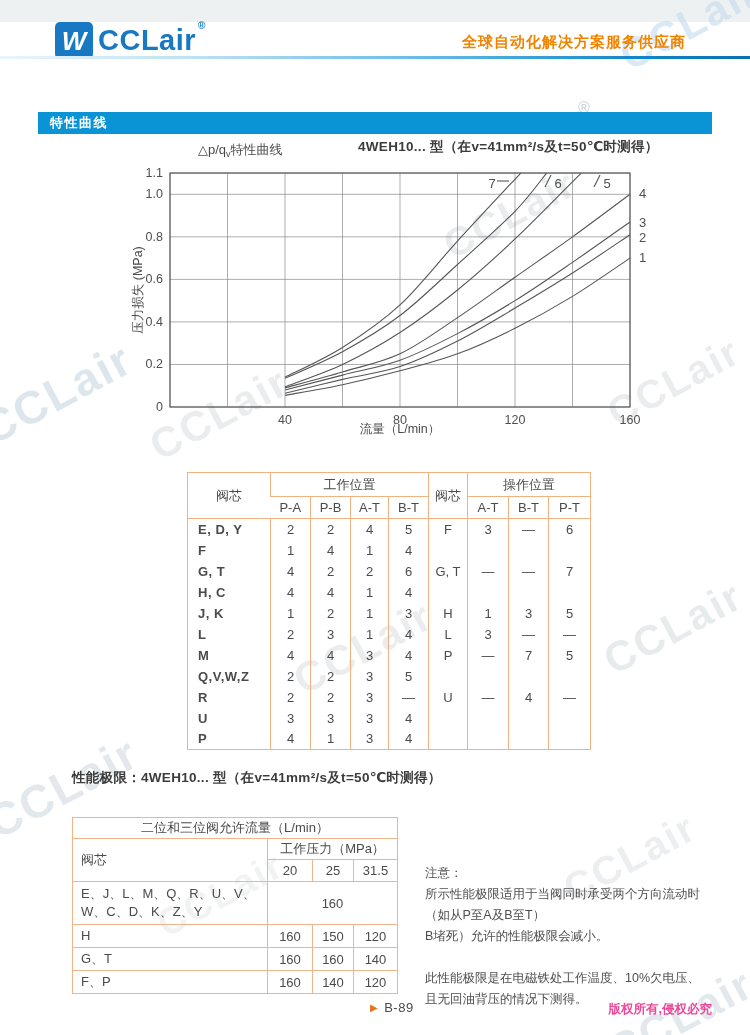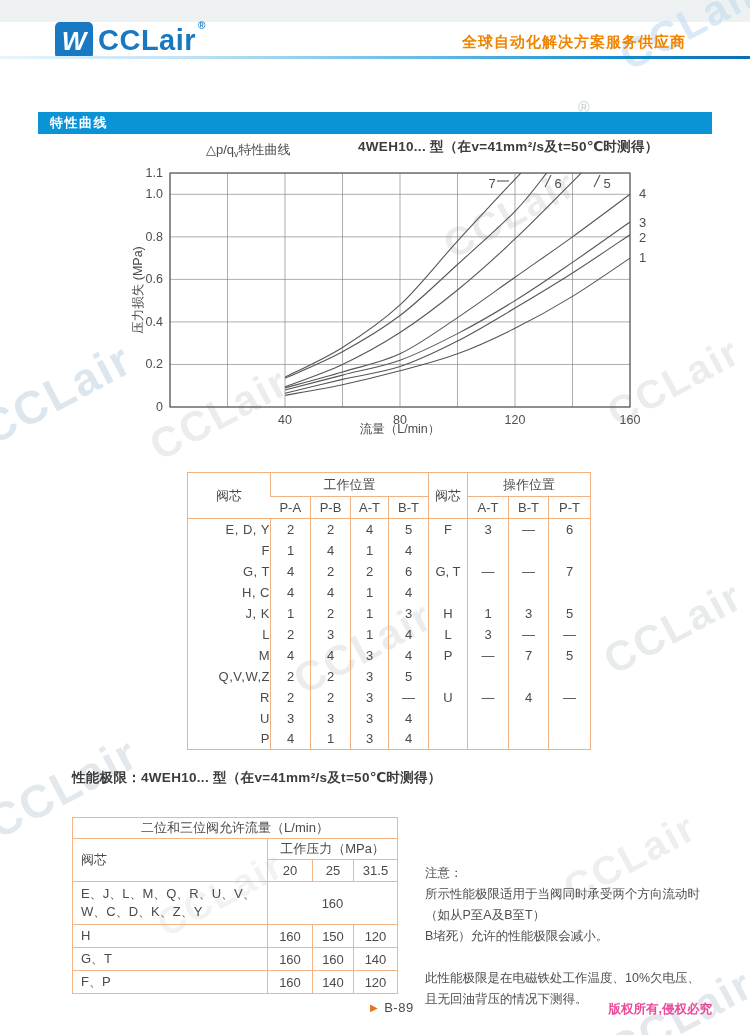--- a/index.html
+++ b/index.html
@@ -25,39 +25,39 @@
   .logo-mark{width:38px;height:37px;display:block;}
   .logo-text{font-size:29px;font-weight:bold;color:#1879c2;letter-spacing:.5px;margin-left:5px;line-height:37px;}
   .logo-reg{font-size:10px;color:#1879c2;font-weight:bold;margin-left:2px;margin-top:-2px;}
   .slogan{position:absolute;right:64px;top:33px;font-size:15px;font-weight:bold;color:#f08300;letter-spacing:1px;}
   .header-rule{position:absolute;left:0;top:56px;width:750px;height:3px;
      background:linear-gradient(90deg,#eaf5fb 0%,#bfe2f4 25%,#5db6e4 60%,#1186c9 85%,#0b6fb4 100%);}
   
   .banner{position:absolute;left:38px;top:112px;width:674px;height:22px;background:#0a93d5;display:flex;align-items:center;}
   .banner span{color:#fff;font-size:13px;font-weight:bold;letter-spacing:1.5px;padding-left:12px;}
   
-  .ct-l{position:absolute;left:206px;top:141px;font-size:13px;color:#4b4b4b;}
+  .ct-l{position:absolute;left:198px;top:141px;font-size:13px;color:#4b4b4b;}
   .ct-l .sub{font-size:9px;vertical-align:-3px;}
   .ct-r{position:absolute;left:358px;top:138px;font-size:13.5px;font-weight:bold;color:#3c3c3c;letter-spacing:.3px;text-align:right;}
   .chart-wrap{position:absolute;left:130px;top:160px;width:520px;height:290px;}
   .grid{stroke:#8a8a8a;stroke-width:.7;}
   .frame{stroke:#5f5f5f;stroke-width:1.2;fill:none;}
   .curve{stroke:#565656;stroke-width:1.1;fill:none;}
   .tick{font-size:12.5px;fill:#4f4f4f;}
   .clabel{font-size:13px;fill:#4f4f4f;}
   .axis-title{font-size:12.5px;fill:#4b4b4b;}
   
   #t1{position:absolute;left:187px;top:472px;border-collapse:collapse;table-layout:fixed;border:1.5px solid #f0b183;font-size:13px;color:#4b4b4b;}
   #t1 td{border-left:1px solid #f0b183;text-align:center;padding:0;overflow:hidden;}
   #t1 td:first-child{border-left:none;}
   #t1 tr.hr1 td,#t1 tr.hr2 td{border-bottom:1px solid #f0b183;}
   #t1 tr.hr1{height:24px;}
   #t1 tr.hr2{height:22px;}
   #t1 tr.br{height:21px;}
-  #t1 td.lft{text-align:right;padding-left:10px;letter-spacing:.5px;}
+  #t1 td.lft{text-align:left;padding-left:10px;letter-spacing:.5px;font-weight:bold;}
   
   #t2{position:absolute;left:72px;top:817px;border-collapse:collapse;table-layout:fixed;border:1.5px solid #f2b488;font-size:13px;color:#4b4b4b;}
   #t2 td{border:1px solid #f2b488;text-align:center;padding:0;}
   #t2 td.lft{text-align:left;padding:2px 6px 2px 8px;line-height:18px;}
   #t2 tr.tt{height:21px;margin-left:12px;}
   #t2 tr.h1{height:21px;}
   #t2 tr.h2{height:22px;}
   #t2 tr.b1{height:43px;}
   #t2 tr.bn{height:21px;}
   

